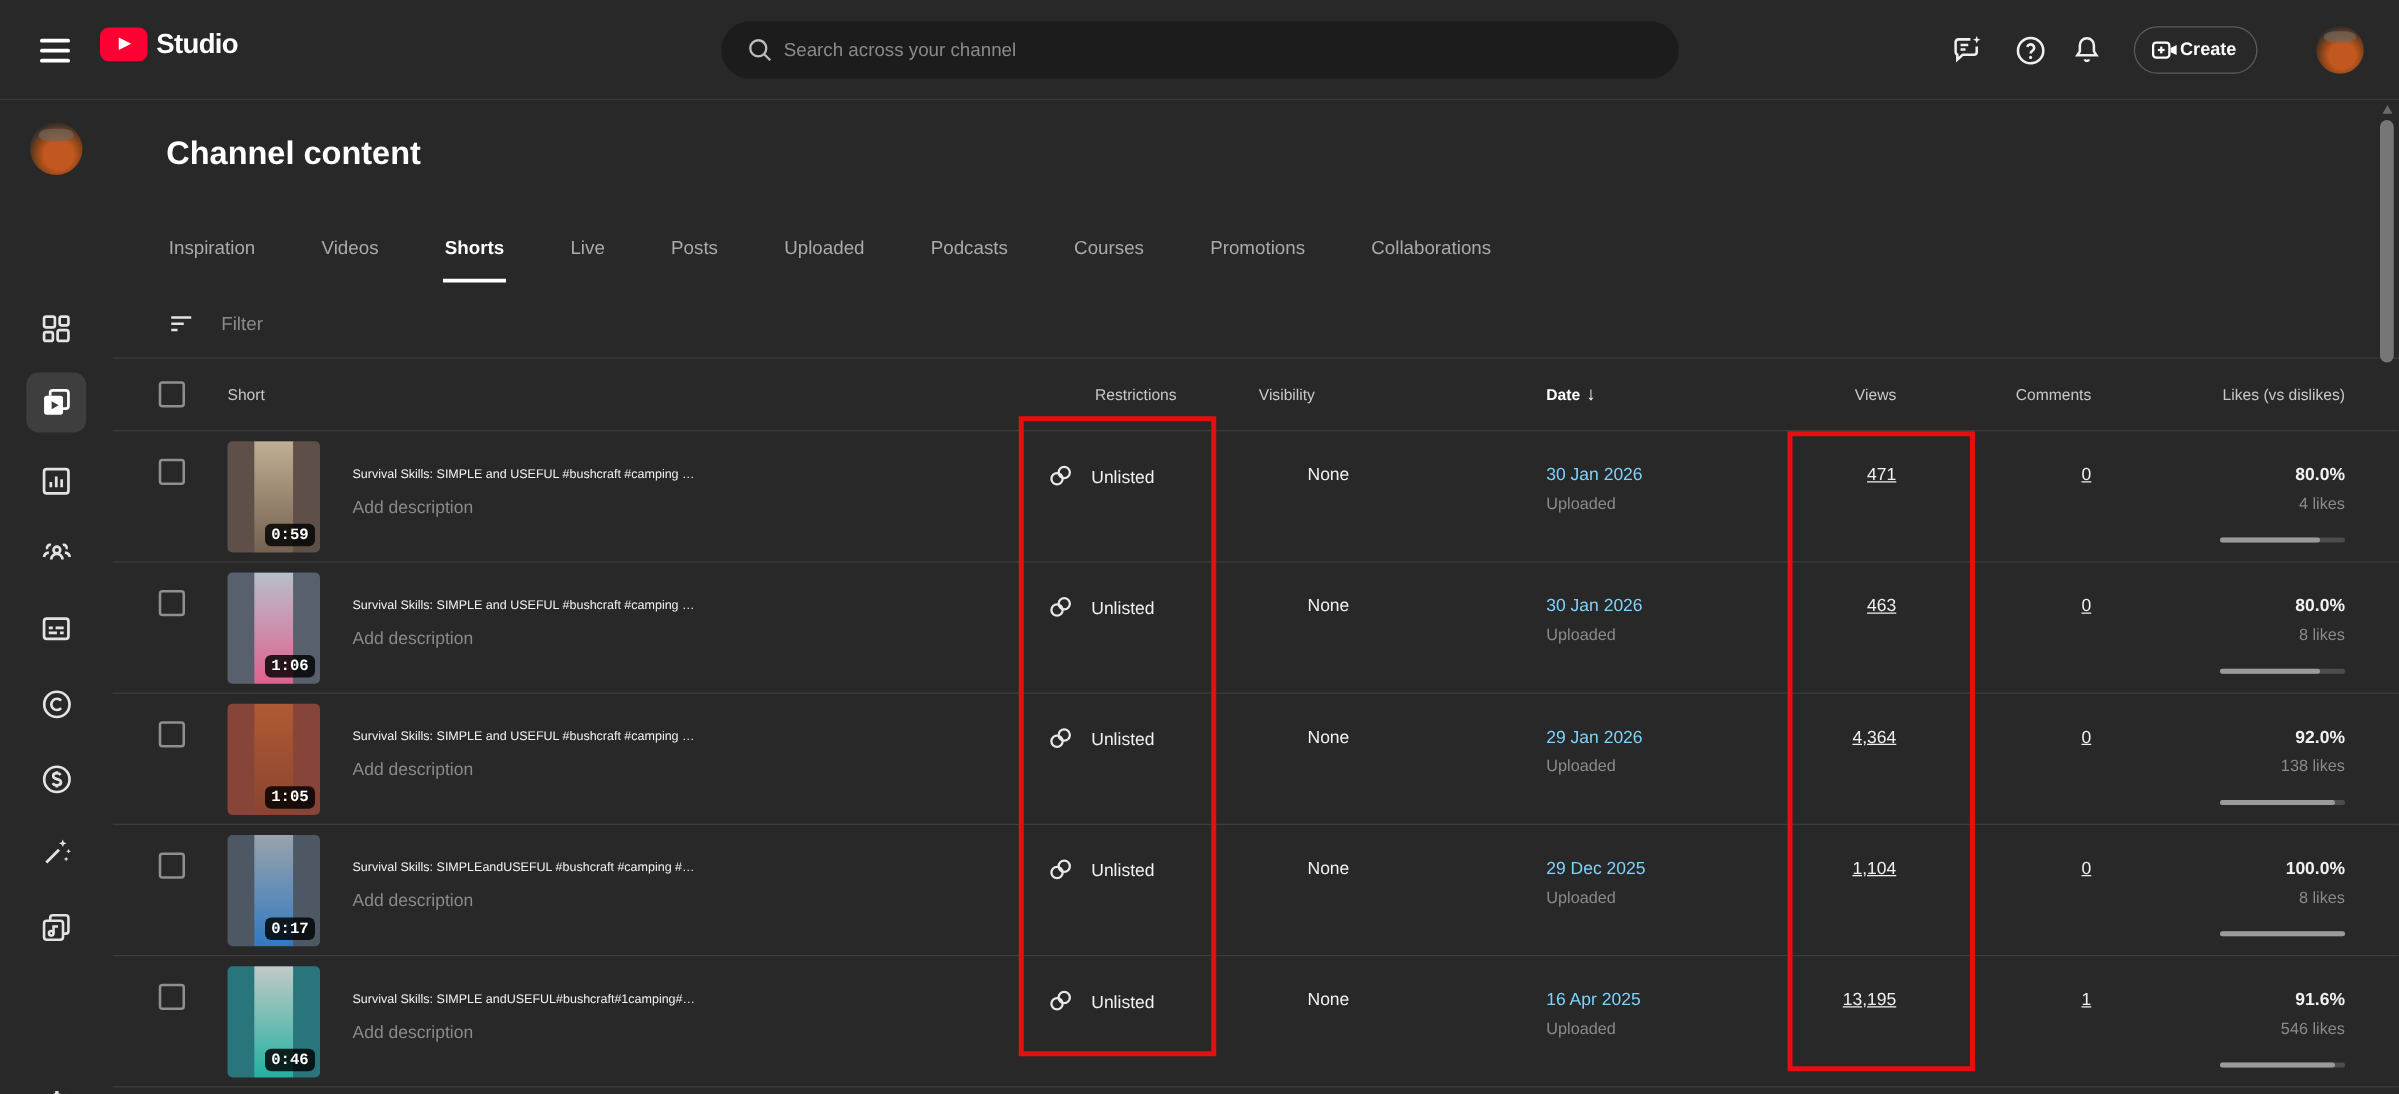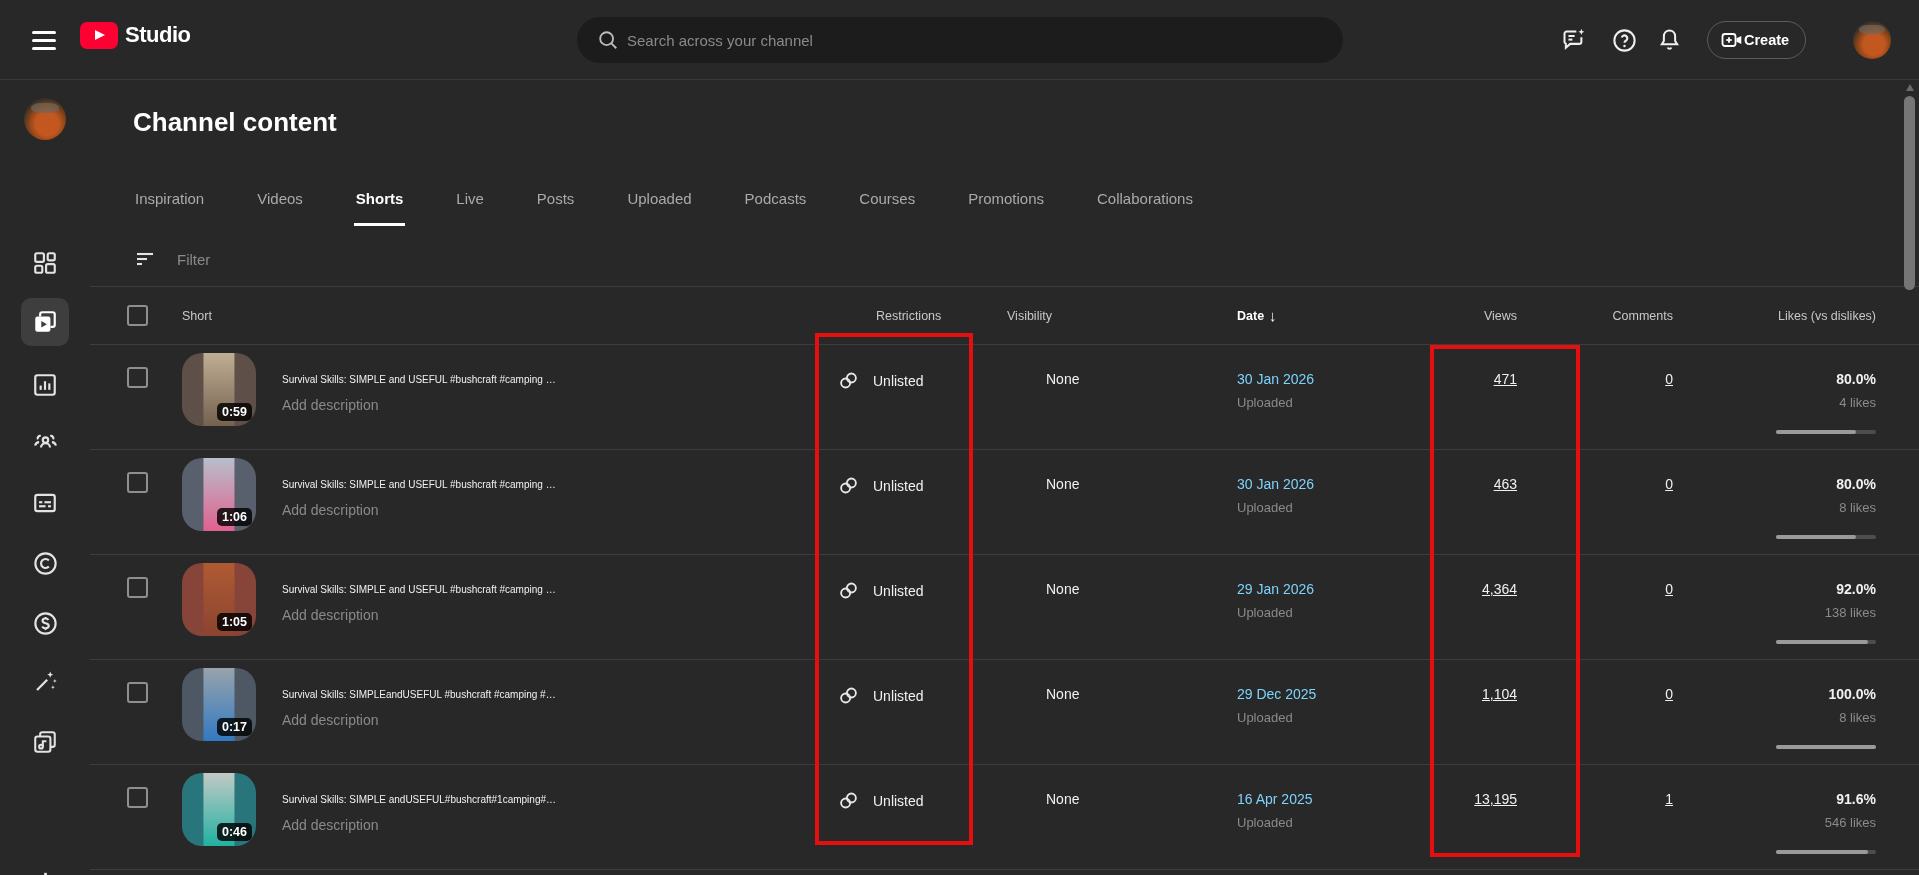--- a/index.html
+++ b/index.html
@@ -68,22 +68,22 @@
 
   .tbody { position:absolute; left:0; top:265px; width:1829px; }
   .trow { height:105px; border-bottom:1px solid #3d3d3d; position:relative; font-size:14px; }
   .cell { position:relative; }
   .checkbox { display:block; width:21px; height:21px; border:2px solid #8f8f8f; border-radius:3px;
     margin:22px 0 0 37px; cursor:pointer; }
   .thead .checkbox { margin-top:0; }
   .c-select { display:flex; align-items:flex-start; }
   .thead .c-select { align-items:center; }
 
-  .thumb { position:relative; width:74px; height:73px; margin-top:8px; border-radius:20px; overflow:hidden;
-    background:var(--side,#555); cursor:pointer; }
+  .thumb { position:relative; width:74px; height:89px; margin-top:8px; border-radius:4px; overflow:hidden;
+    background:var(--side,#555); cursor:pointer;font-family:Liberation Mono, monospace; }
   .thumb-center { position:absolute; left:50%; transform:translateX(-50%); top:0; width:42%; height:100%;
     background:linear-gradient(180deg, var(--ctop,#999) 0%, var(--cbot,#666) 100%); }
   .duration { position:absolute; right:4px; bottom:5px; background:rgba(0,0,0,.82); color:#fff;
     font-size:12.5px; font-weight:bold; padding:2px 5px; border-radius:5px; }
 
   .c-title { padding:26px 30px 0 7px; }
   .vtitle { color:#f1f1f1; font-size:10px; line-height:17px; white-space:nowrap; overflow:hidden; cursor:pointer; }
   .vdesc { color:#8a8a8a; font-size:14px; margin-top:9px; cursor:text; }
 
   .c-vis { padding:24px 0 0 2px; }

